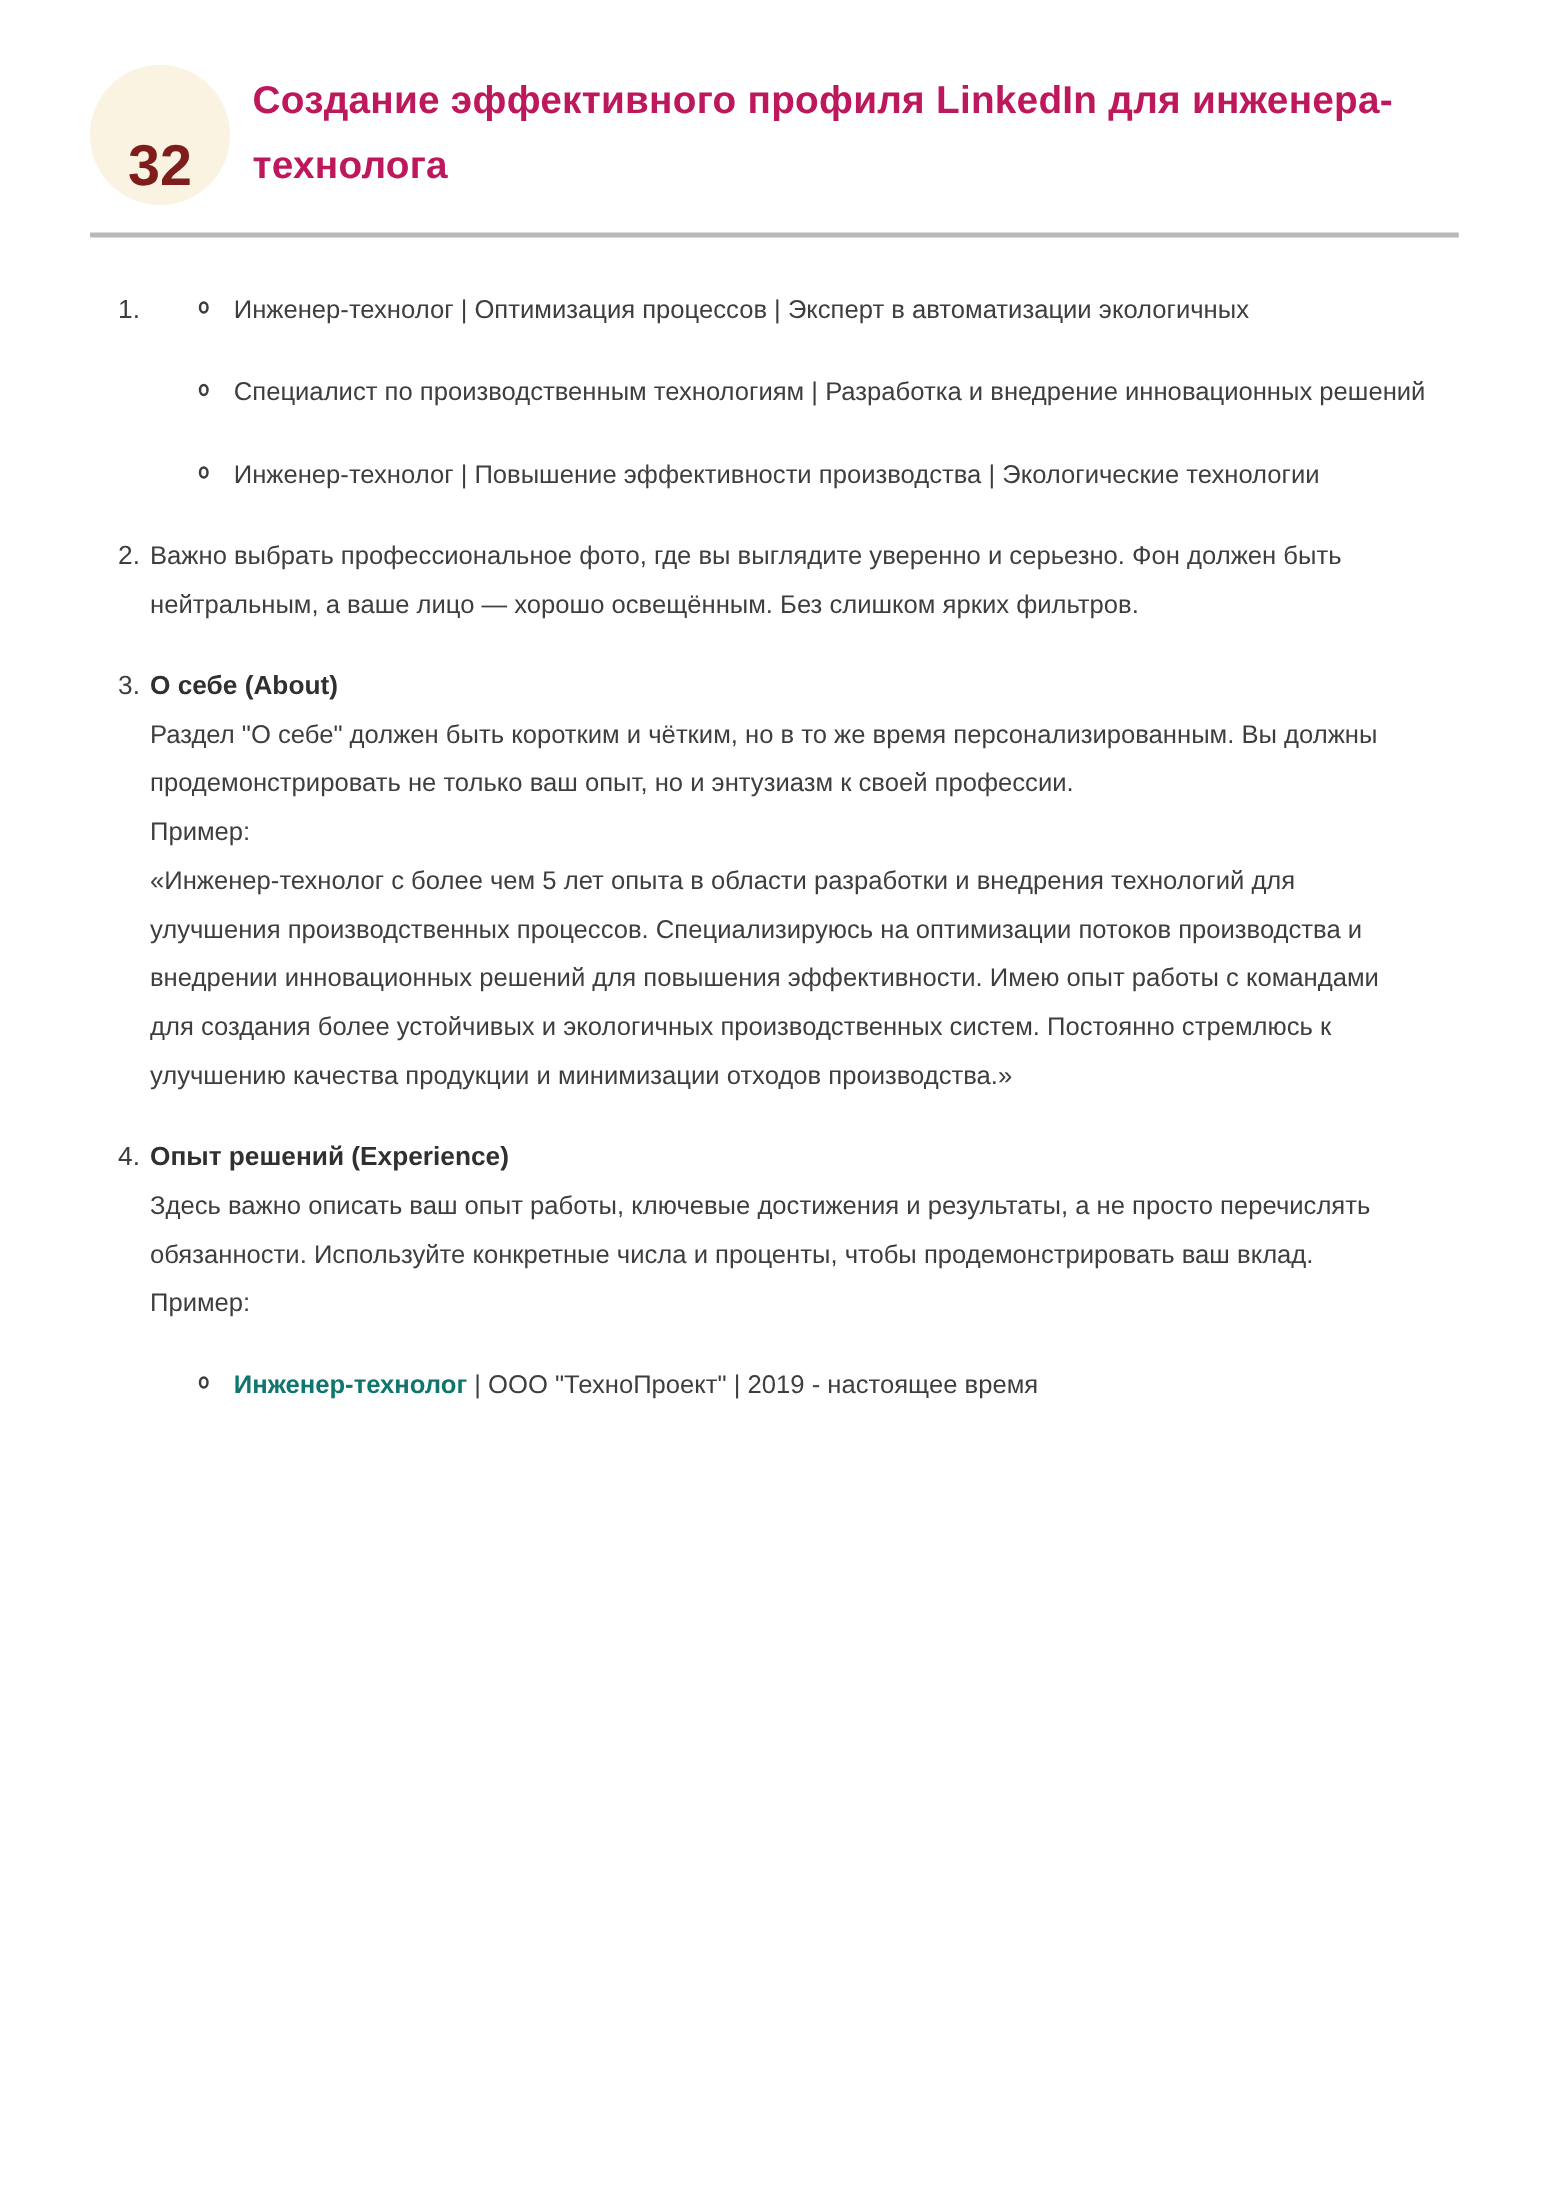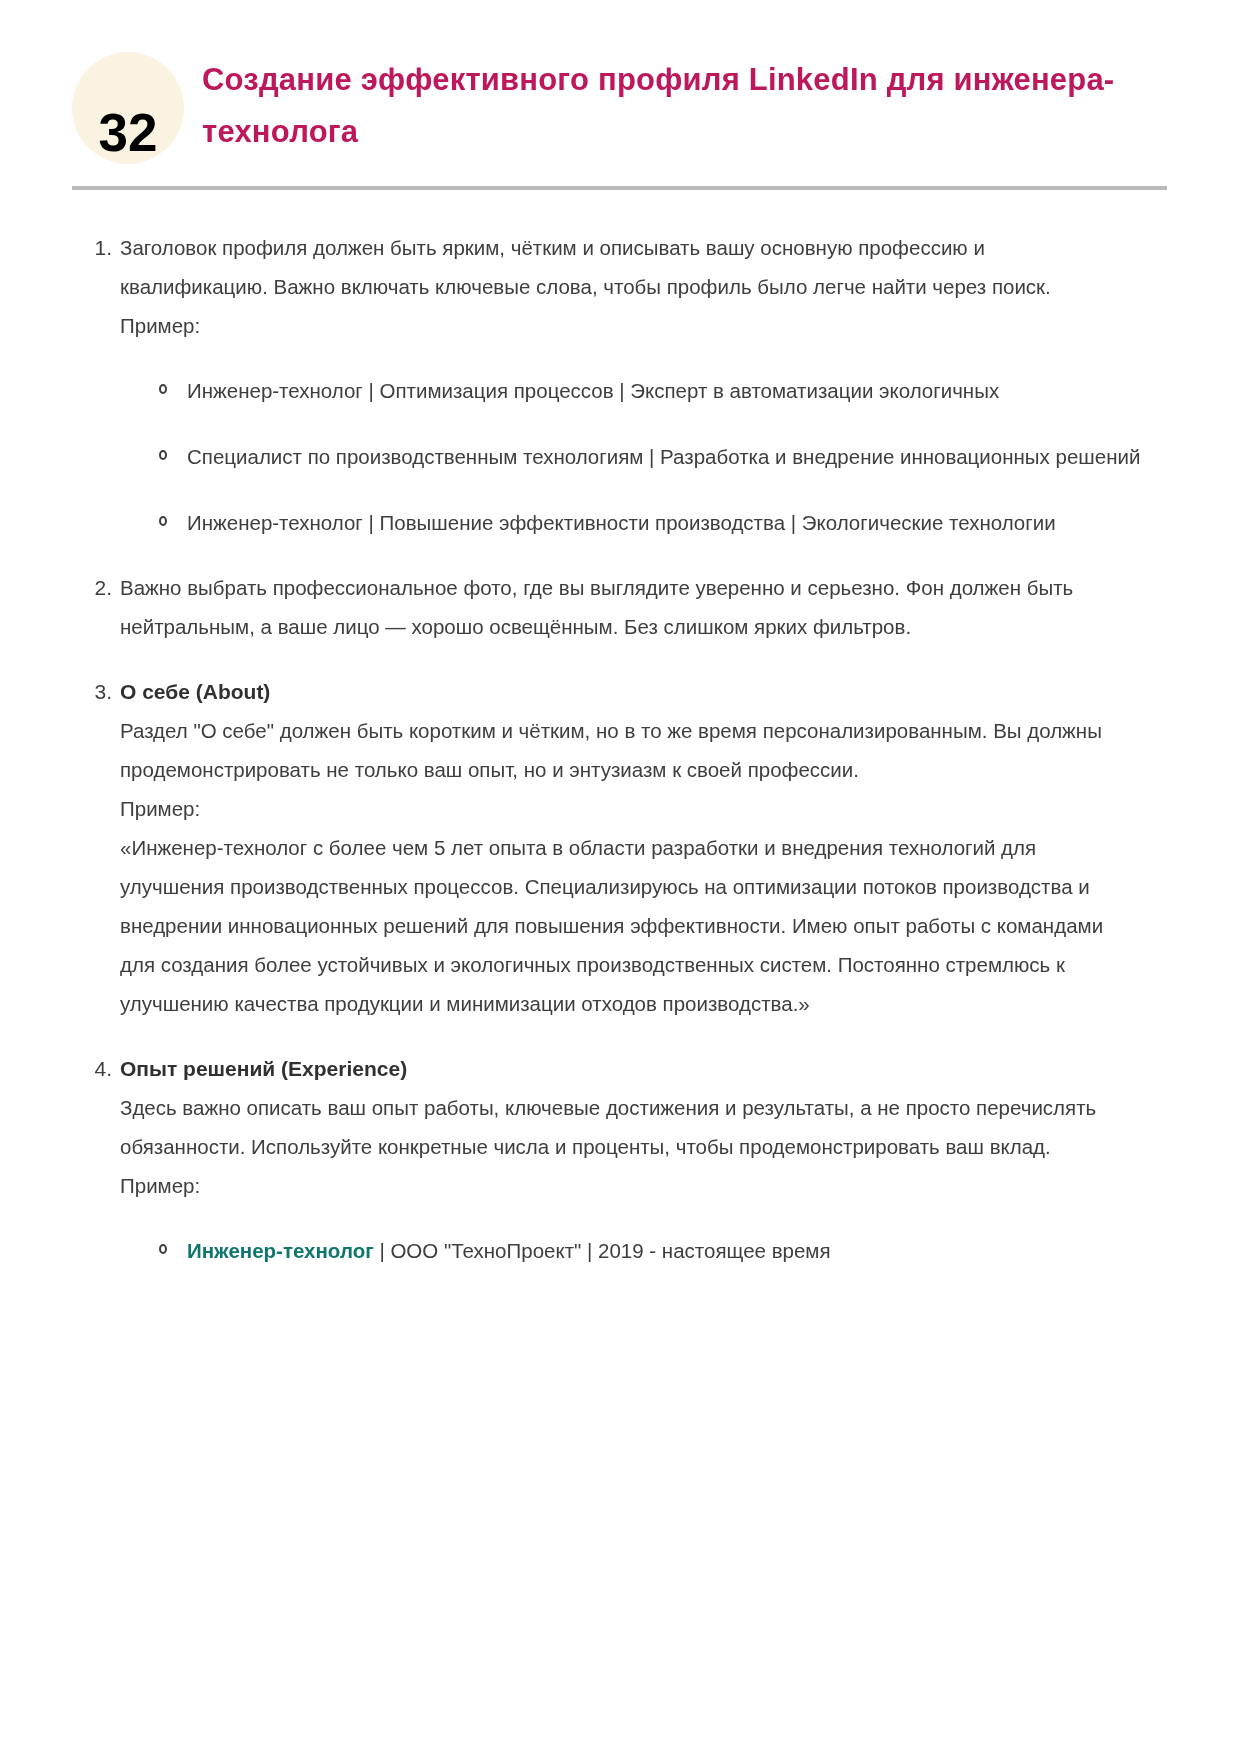--- a/index.html
+++ b/index.html
@@ -28,23 +28,23 @@
     width: 112px;
     height: 112px;
     border-radius: 50%;
     background: #faf3e1;
     display: flex;
     align-items: center;
     justify-content: center;
     margin-top: 4px;
   }
   .badge span {
-    font-size: 53px;
+    font-size: 46px;
     font-weight: 700;
-    color: #000000;
+    color: #7f1d1d;
     margin-top: 48px;
   }
   .title {
     margin: 6px 0 0 18px;
     font-size: 31px;
     line-height: 52px;
     font-weight: 700;
     color: #be185d;
     max-width: 950px;
     letter-spacing: 0.2px;
@@ -131,21 +131,20 @@
     <h1 class="title">Создание эффективного профиля LinkedIn для инженера-технолога</h1>
   </header>
 
   <hr class="divider">
 
   <main class="content">
     <ol class="sections">
 
       <li>
         <span class="sec-num">1.</span>
-        <p class="sec-body">Заголовок профиля должен быть ярким, чётким и описывать вашу основную профессию и квалификацию. Важно включать ключевые слова, чтобы профиль было легче найти через поиск. Пример:</p>
         <ul class="examples">
           <li><span class="bullet-marker"></span><span>Инженер-технолог | Оптимизация процессов | Эксперт в автоматизации экологичных</span></li>
           <li><span class="bullet-marker"></span><span>Специалист по производственным технологиям | Разработка и внедрение инновационных решений</span></li>
           <li><span class="bullet-marker"></span><span>Инженер-технолог | Повышение эффективности производства | Экологические технологии</span></li>
         </ul>
       </li>
 
       <li>
         <span class="sec-num">2.</span>
         <p class="sec-body">Важно выбрать профессиональное фото, где вы выглядите уверенно и серьезно. Фон должен быть нейтральным, а ваше лицо — хорошо освещённым. Без слишком ярких фильтров.</p>

